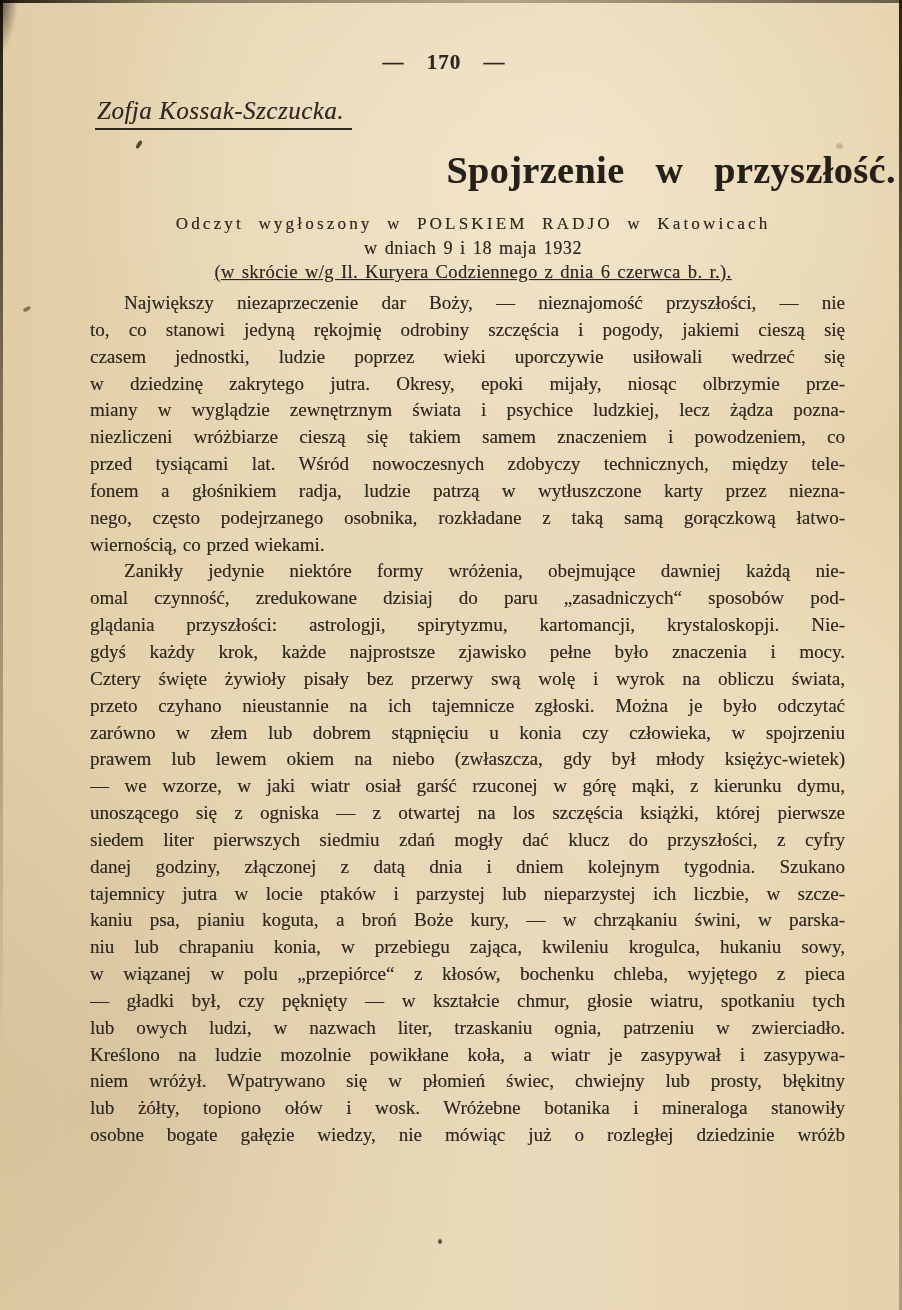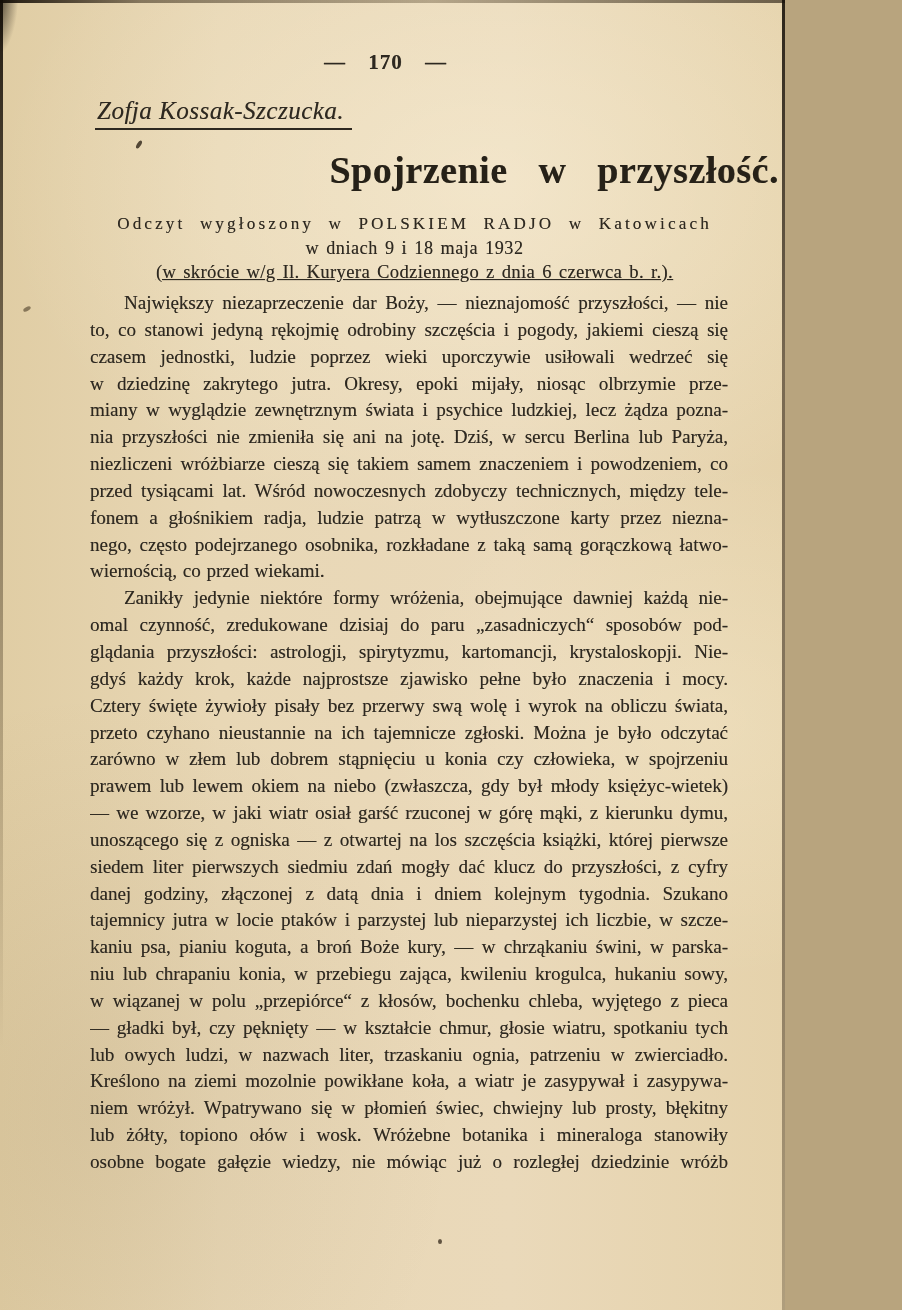--- a/index.html
+++ b/index.html
@@ -3,21 +3,21 @@
 <meta charset="utf-8">
 <style>
   html, body { margin: 0; padding: 0; }
   body {
     width: 902px; height: 1310px;
     font-family: "Liberation Serif", "DejaVu Serif", serif;
     background: #b8a47e;
   }
   .page {
     position: relative;
-    width: 785px; height: 1310px;
+    width: 902px; height: 1310px;
     overflow: hidden;
     color: #2d2820;
     background:
       radial-gradient(ellipse 700px 500px at 62% 14%, rgba(255,248,226,0.40), rgba(255,248,226,0) 70%),
       radial-gradient(ellipse 600px 700px at 12% 85%, rgba(110,85,45,0.10), rgba(110,85,45,0) 60%),
       radial-gradient(ellipse 500px 400px at 90% 55%, rgba(255,246,220,0.25), rgba(255,246,220,0) 65%),
       linear-gradient(90deg, #e0cda4 0%, #e8d7b5 28%, #ead9ba 65%, #e5d2ab 100%);
     text-shadow: 0.3px 0.3px 0 rgba(45,38,28,0.45);
   }
 
@@ -112,21 +112,20 @@
   <div class="subtitle sub1">Odczyt wygłoszony w POLSKIEM RADJO w Katowicach</div>
   <div class="subtitle sub2">w dniach 9 i 18 maja 1932</div>
   <div class="subtitle sub3">(w skrócie w/g Il. Kuryera Codziennego z dnia 6 czerwca b. r.).</div>
 
   <div class="page-body">
       <div class="line justify indent">Największy niezaprzeczenie dar Boży, — nieznajomość przyszłości, — nie</div>
       <div class="line justify">to, co stanowi jedyną rękojmię odrobiny szczęścia i pogody, jakiemi cieszą się</div>
       <div class="line justify">czasem jednostki, ludzie poprzez wieki uporczywie usiłowali wedrzeć się</div>
       <div class="line justify">w dziedzinę zakrytego jutra. Okresy, epoki mijały, niosąc olbrzymie prze-</div>
       <div class="line justify">miany w wyglądzie zewnętrznym świata i psychice ludzkiej, lecz żądza pozna-</div>
-      <div class="line justify">nia przyszłości nie zmieniła się ani na jotę. Dziś, w sercu Berlina lub Paryża,</div>
       <div class="line justify">niezliczeni wróżbiarze cieszą się takiem samem znaczeniem i powodzeniem, co</div>
       <div class="line justify">przed tysiącami lat. Wśród nowoczesnych zdobyczy technicznych, między tele-</div>
       <div class="line justify">fonem a głośnikiem radja, ludzie patrzą w wytłuszczone karty przez niezna-</div>
       <div class="line justify">nego, często podejrzanego osobnika, rozkładane z taką samą gorączkową łatwo-</div>
       <div class="line">wiernością, co przed wiekami.</div>
       <div class="line justify indent">Zanikły jedynie niektóre formy wróżenia, obejmujące dawniej każdą nie-</div>
       <div class="line justify">omal czynność, zredukowane dzisiaj do paru „zasadniczych“ sposobów pod-</div>
       <div class="line justify">glądania przyszłości: astrologji, spirytyzmu, kartomancji, krystaloskopji. Nie-</div>
       <div class="line justify">gdyś każdy krok, każde najprostsze zjawisko pełne było znaczenia i mocy.</div>
       <div class="line justify">Cztery święte żywioły pisały bez przerwy swą wolę i wyrok na obliczu świata,</div>
@@ -136,18 +135,18 @@
       <div class="line justify">— we wzorze, w jaki wiatr osiał garść rzuconej w górę mąki, z kierunku dymu,</div>
       <div class="line justify">unoszącego się z ogniska — z otwartej na los szczęścia książki, której pierwsze</div>
       <div class="line justify">siedem liter pierwszych siedmiu zdań mogły dać klucz do przyszłości, z cyfry</div>
       <div class="line justify">danej godziny, złączonej z datą dnia i dniem kolejnym tygodnia. Szukano</div>
       <div class="line justify">tajemnicy jutra w locie ptaków i parzystej lub nieparzystej ich liczbie, w szcze-</div>
       <div class="line justify">kaniu psa, pianiu koguta, a broń Boże kury, — w chrząkaniu świni, w parska-</div>
       <div class="line justify">niu lub chrapaniu konia, w przebiegu zająca, kwileniu krogulca, hukaniu sowy,</div>
       <div class="line justify">w wiązanej w polu „przepiórce“ z kłosów, bochenku chleba, wyjętego z pieca</div>
       <div class="line justify">— gładki był, czy pęknięty — w kształcie chmur, głosie wiatru, spotkaniu tych</div>
       <div class="line justify">lub owych ludzi, w nazwach liter, trzaskaniu ognia, patrzeniu w zwierciadło.</div>
-      <div class="line justify">Kreślono na ziemi mozolnie powikłane koła, a wiatr je zasypywał i zasypywa-</div>
+      <div class="line justify">Kreślono na ludzie mozolnie powikłane koła, a wiatr je zasypywał i zasypywa-</div>
       <div class="line justify">niem wróżył. Wpatrywano się w płomień świec, chwiejny lub prosty, błękitny</div>
       <div class="line justify">lub żółty, topiono ołów i wosk. Wróżebne botanika i mineraloga stanowiły</div>
       <div class="line justify">osobne bogate gałęzie wiedzy, nie mówiąc już o rozległej dziedzinie wróżb</div>
     </div>
 </div>
 
 </body></html>

